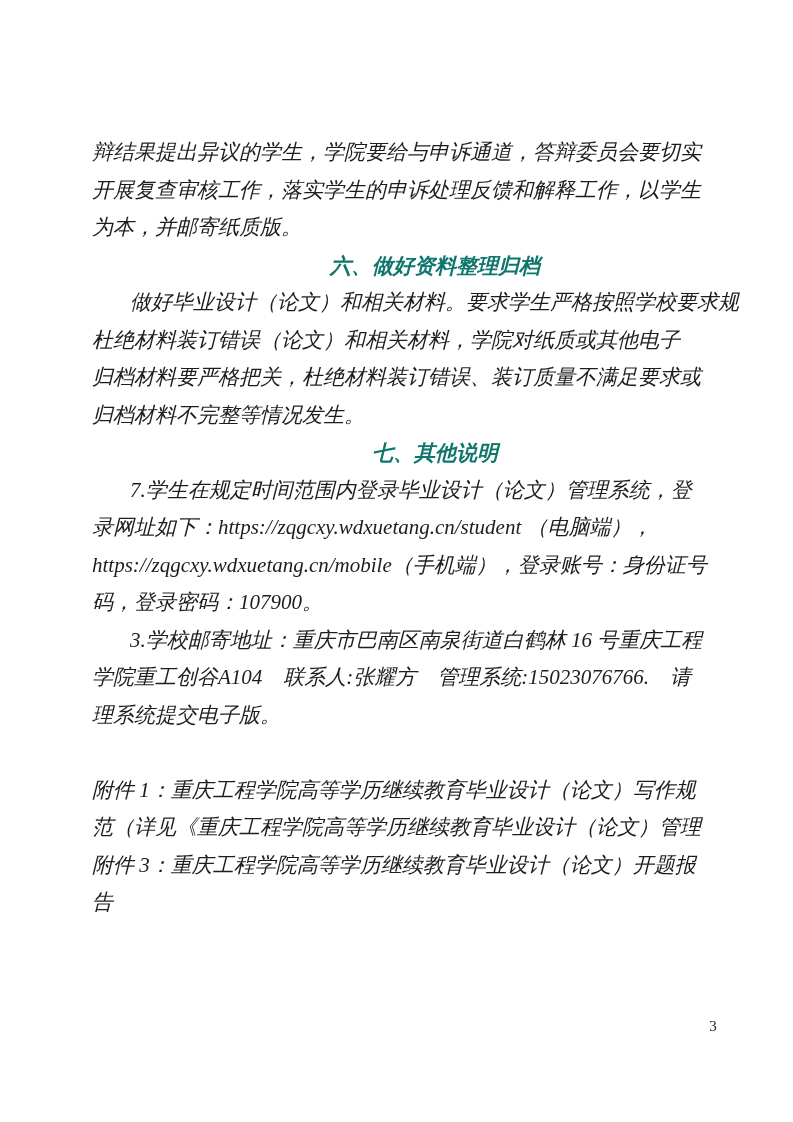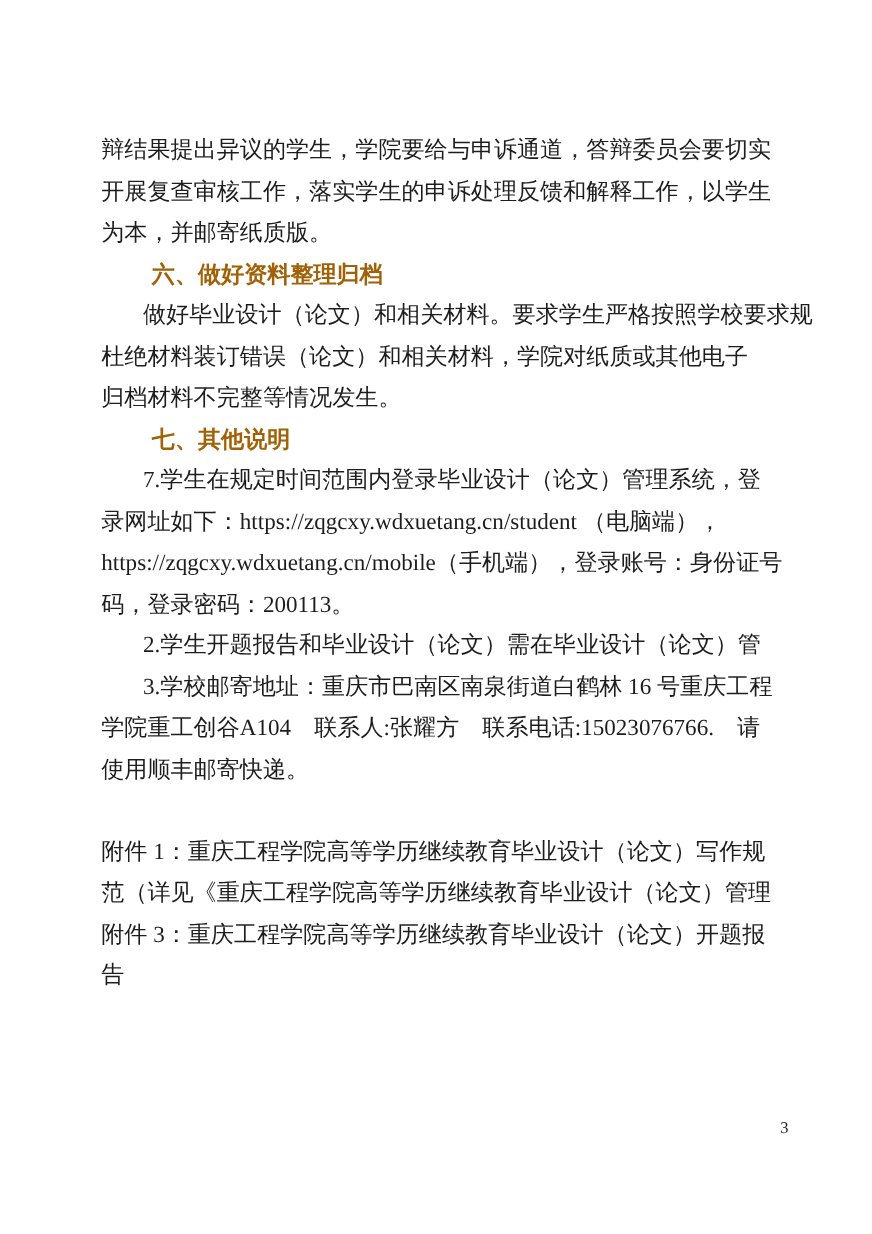--- a/index.html
+++ b/index.html
@@ -11,40 +11,42 @@
     position: relative;
     width: 793px;
     height: 1122px;
     background: #ffffff;
     overflow: hidden;
     color: #1d1d1d;
   }
   .textblock {
     position: absolute;
     left: 92px;
-    top: 118px;
+    top: 134px;
     width: 640px;
+    font-style: italic;
   }
   .line {
     font-family: "Liberation Serif", "DejaVu Serif", serif;
     font-size: 21px;
     height: 37.5px;
     line-height: 37.5px;
     white-space: pre;
     color: #1d1d1d;
   }
   .line.indent {
     padding-left: 38px;
   }
   .line.heading {
     padding-left: 46px;
     font-family: "Liberation Sans", "DejaVu Sans", sans-serif;
     font-weight: bold;
     font-size: 21px;
-    color: #a16207;
+    color: #0f766e;
+    text-align: center;
   }
   .line.blank {
     height: 37.5px;
   }
   .page-number {
     position: absolute;
     left: 700px;
     top: 1018px;
     width: 26px;
     text-align: center;
@@ -57,30 +59,30 @@
 <body>
 
 <div class="page">
   <div class="textblock">
     <div class="line">辩结果提出异议的学生，学院要给与申诉通道，答辩委员会要切实</div>
     <div class="line">开展复查审核工作，落实学生的申诉处理反馈和解释工作，以学生</div>
     <div class="line">为本，并邮寄纸质版。</div>
     <div class="line heading">六、做好资料整理归档</div>
     <div class="line indent">做好毕业设计（论文）和相关材料。要求学生严格按照学校要求规</div>
     <div class="line">杜绝材料装订错误（论文）和相关材料，学院对纸质或其他电子</div>
+    <div class="line">归档材料要严格把关，杜绝材料装订错误、装订质量不满足要求或</div>
     <div class="line">归档材料不完整等情况发生。</div>
     <div class="line heading">七、其他说明</div>
     <div class="line indent">7.学生在规定时间范围内登录毕业设计（论文）管理系统，登</div>
     <div class="line">录网址如下：https://zqgcxy.wdxuetang.cn/student （电脑端），</div>
     <div class="line">https://zqgcxy.wdxuetang.cn/mobile（手机端），登录账号：身份证号</div>
-    <div class="line">码，登录密码：200113。</div>
-    <div class="line indent">2.学生开题报告和毕业设计（论文）需在毕业设计（论文）管</div>
+    <div class="line">码，登录密码：107900。</div>
     <div class="line indent">3.学校邮寄地址：重庆市巴南区南泉街道白鹤林 16 号重庆工程</div>
-    <div class="line">学院重工创谷A104　联系人:张耀方　联系电话:15023076766.　请</div>
-    <div class="line">使用顺丰邮寄快递。</div>
+    <div class="line">学院重工创谷A104　联系人:张耀方　管理系统:15023076766.　请</div>
+    <div class="line">理系统提交电子版。</div>
     <div class="line blank"></div>
     <div class="line">附件 1：重庆工程学院高等学历继续教育毕业设计（论文）写作规</div>
     <div class="line">范（详见《重庆工程学院高等学历继续教育毕业设计（论文）管理</div>
     <div class="line">附件 3：重庆工程学院高等学历继续教育毕业设计（论文）开题报</div>
     <div class="line">告</div>
   </div>
   <div class="page-number">3</div>
 </div>
 
 </body></html>

